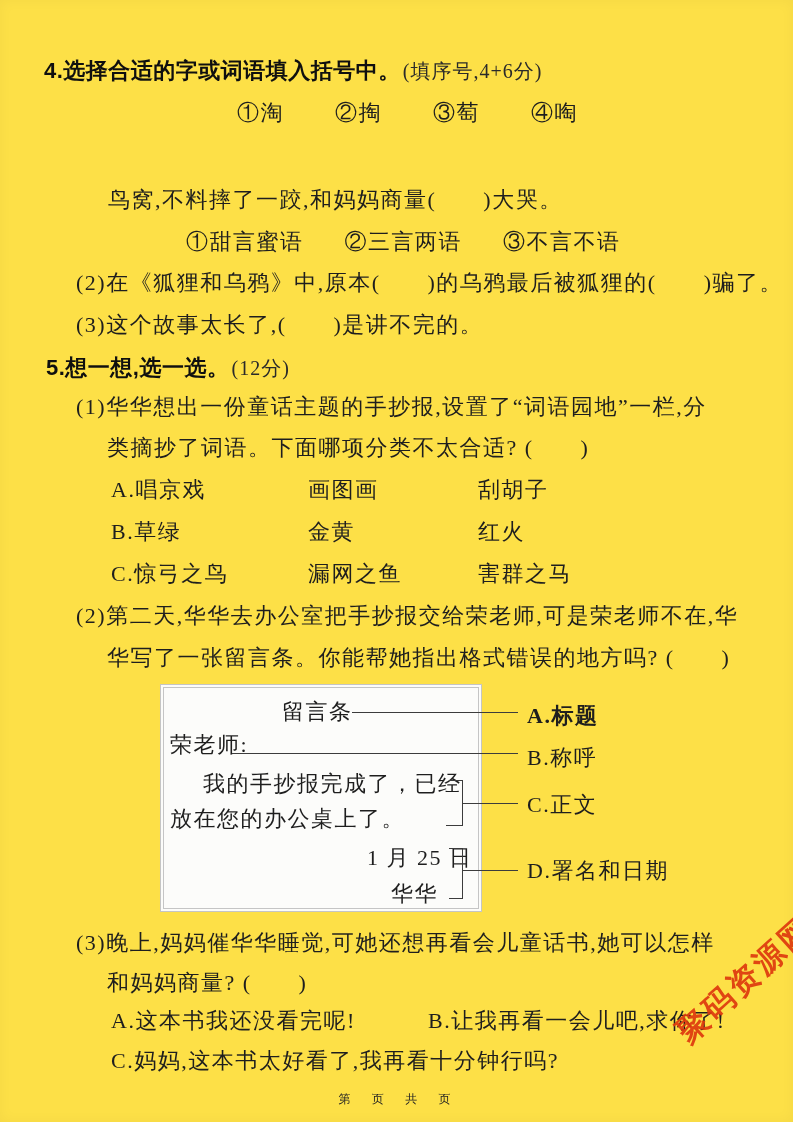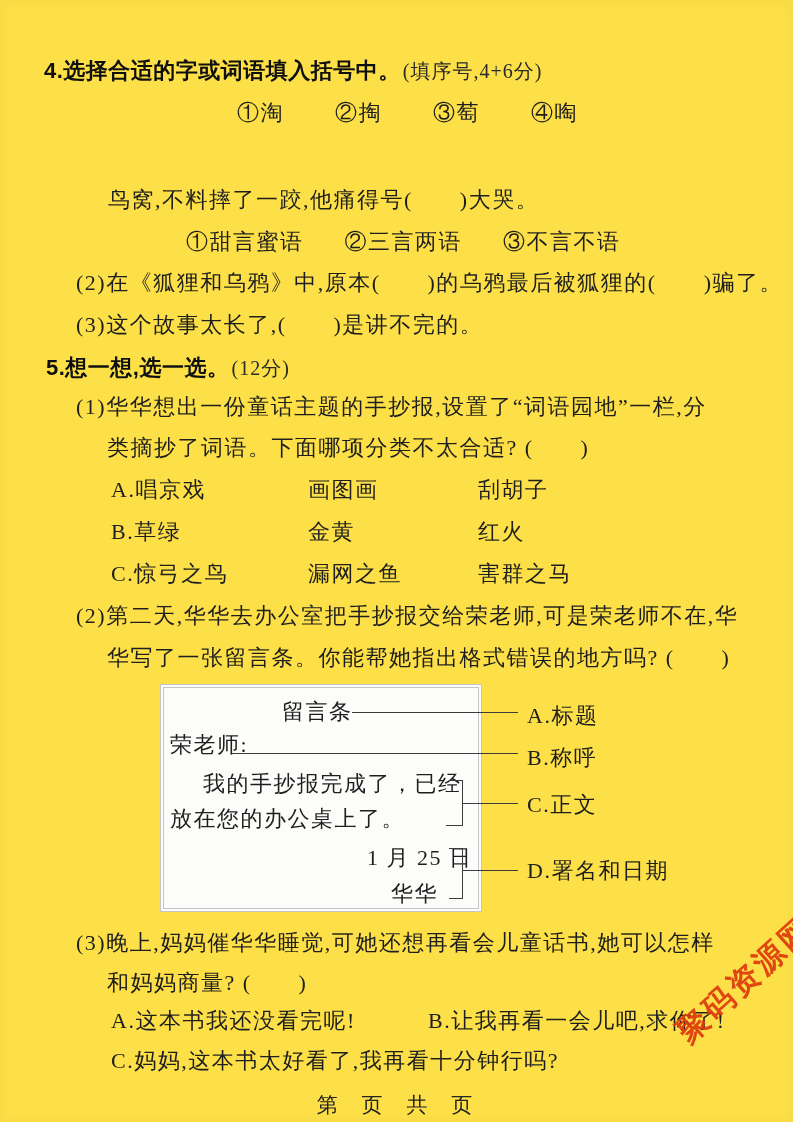--- a/index.html
+++ b/index.html
@@ -48,21 +48,21 @@
     box-sizing: border-box;
     border: 4px double #c5c5c5;
     background: #fcfcfa;
   }
   .hline { position: absolute; height: 1px; background: #3c3c3c; }
   .vline { position: absolute; width: 1px; background: #3c3c3c; }
   .footer {
     position: absolute;
     left: 0; right: 0; top: 1091px;
     text-align: center;
-    font-size: 21px;
+    font-size: 12px;
     color: #222;
     letter-spacing: 4px;
     word-spacing: 10px;
     font-family: "Liberation Sans", sans-serif;
   }
   .watermark {
     position: absolute;
     left: 692px; top: 1012px;
     width: 210px; height: 36px;
     transform: rotate(-42deg);
@@ -85,21 +85,21 @@
     <span>4.选择合适的字或词语填入括号中。</span><span class="score">(填序号,4+6分)</span>
   </div>
 
   <div class="line opts" style="left:237px; top:100px; gap:51px;">
     <span>①淘</span>
     <span>②掏</span>
     <span>③萄</span>
     <span>④啕</span>
   </div>
 
-  <div class="line" style="left:108px; top:187px;">鸟窝,不料摔了一跤,他痛得号(　　)大哭。</div>
+  <div class="line" style="left:108px; top:187px;">鸟窝,不料摔了一跤,和妈妈商量(　　)大哭。</div>
 
   <div class="line opts" style="left:186px; top:229px; gap:41px;">
     <span>①甜言蜜语</span>
     <span>②三言两语</span>
     <span>③不言不语</span>
   </div>
 
   <div class="line" style="left:76px; top:270px;">(2)在《狐狸和乌鸦》中,原本(　　)的乌鸦最后被狐狸的(　　)骗了。</div>
   <div class="line" style="left:76px; top:312px;">(3)这个故事太长了,(　　)是讲不完的。</div>
 
@@ -127,21 +127,21 @@
   </div>
 
   <div class="line" style="left:76px; top:603px;">(2)第二天,华华去办公室把手抄报交给荣老师,可是荣老师不在,华</div>
   <div class="line" style="left:107px; top:645px;">华写了一张留言条。你能帮她指出格式错误的地方吗? (　　)</div>
 
   <div class="diagram">
     <div class="note-box"></div>
 
     <div class="line" style="left:282px; top:15px;">留言条</div>
     <div class="hline" style="left:352px; top:28px; width:166px;"></div>
-    <div class="line" style="left:527px; top:19px;">A.标题</div>
+    <div class="line" style="left:527px; top:19px;font-weight:bold;">A.标题</div>
 
     <div class="line" style="left:170px; top:48px;">荣老师:</div>
     <div class="hline" style="left:232px; top:69px; width:286px;"></div>
     <div class="line" style="left:527px; top:61px;">B.称呼</div>
 
     <div class="line" style="left:203px; top:87px;">我的手抄报完成了，已经</div>
     <div class="line" style="left:170px; top:122px;">放在您的办公桌上了。</div>
     <div class="hline" style="left:449px; top:96px; width:14px;"></div>
     <div class="vline" style="left:462px; top:96px; height:46px;"></div>
     <div class="hline" style="left:446px; top:141px; width:17px;"></div>

